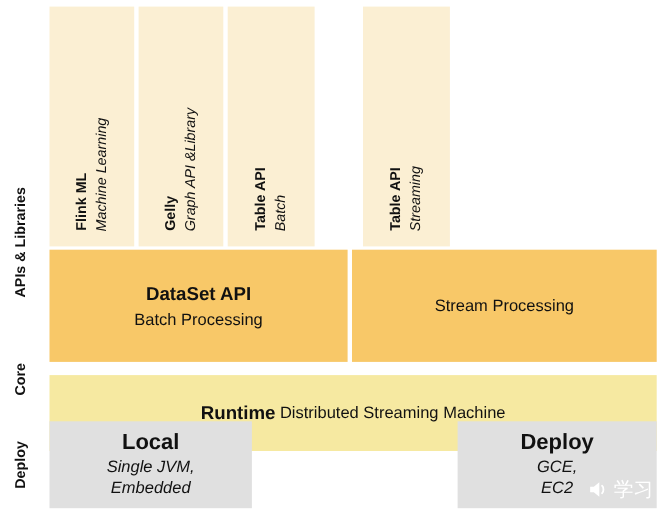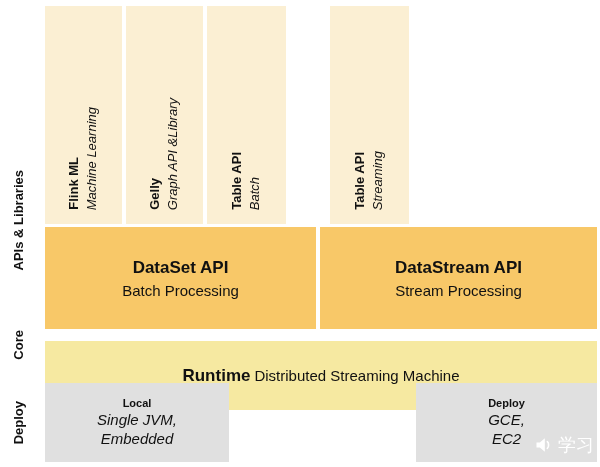--- a/index.html
+++ b/index.html
@@ -53,21 +53,21 @@
 
   
   .deploy-cell{
     position:absolute;top:383px;height:79px;background:#E0E0E0;
     display:flex;flex-direction:column;align-items:center;justify-content:center;
     text-align:center;
   }
   .dep1{left:45px;width:184px;}
   .dep2{left:233px;width:179px;}
   .dep3{left:416px;width:181px;}
-  .dep-title{font-size:11px;font-weight:bold;margin-bottom:2px;}
+  .dep-title{font-size:20px;font-weight:bold;margin-bottom:2px;}
   .dep-line{font-size:15px;font-style:italic;line-height:1.25;}
 
   
   .watermark{
     position:absolute;right:6px;bottom:10px;display:flex;align-items:center;gap:4px;
     color:#ffffff;font-size:18px;font-weight:normal;margin-top:16px;
   }
   .watermark svg{display:block;}
 </style>
 </head>
@@ -100,21 +100,20 @@
   <div class="col col4">
     <span class="v bold">Table API</span>
     <span class="v ital">Streaming</span>
   </div>
 
   <div class="api-block api-left">
     <div class="api-title">DataSet API</div>
     <div class="api-sub">Batch Processing</div>
   </div>
   <div class="api-block api-right">
-    <div class="api-title">DataStream API</div>
     <div class="api-sub">Stream Processing</div>
   </div>
 
   <div class="core-block">
     <div class="api-title">Runtime</div>
     <div class="api-sub">Distributed Streaming Machine</div>
   </div>
 
   <div class="deploy-cell dep1">
     <div class="dep-title">Local</div>

